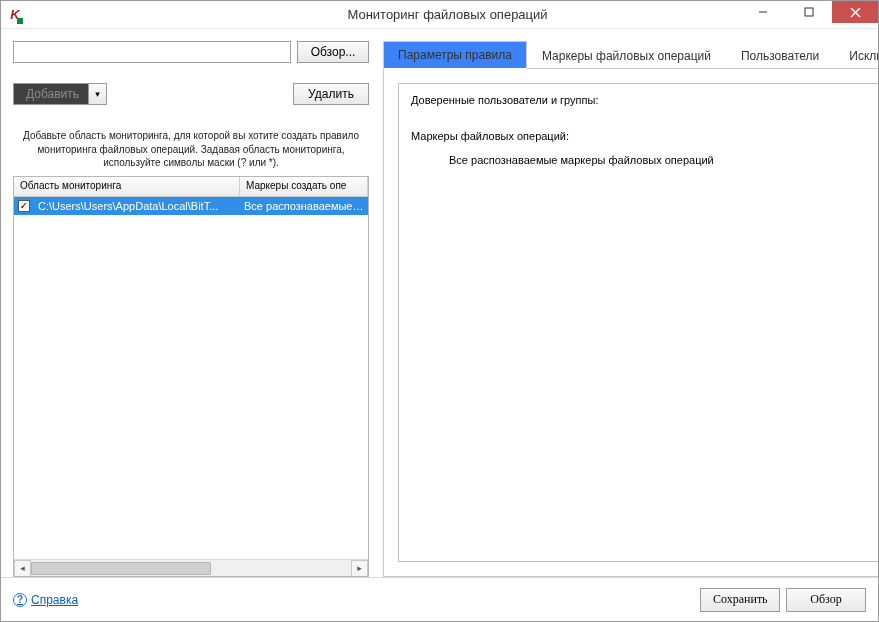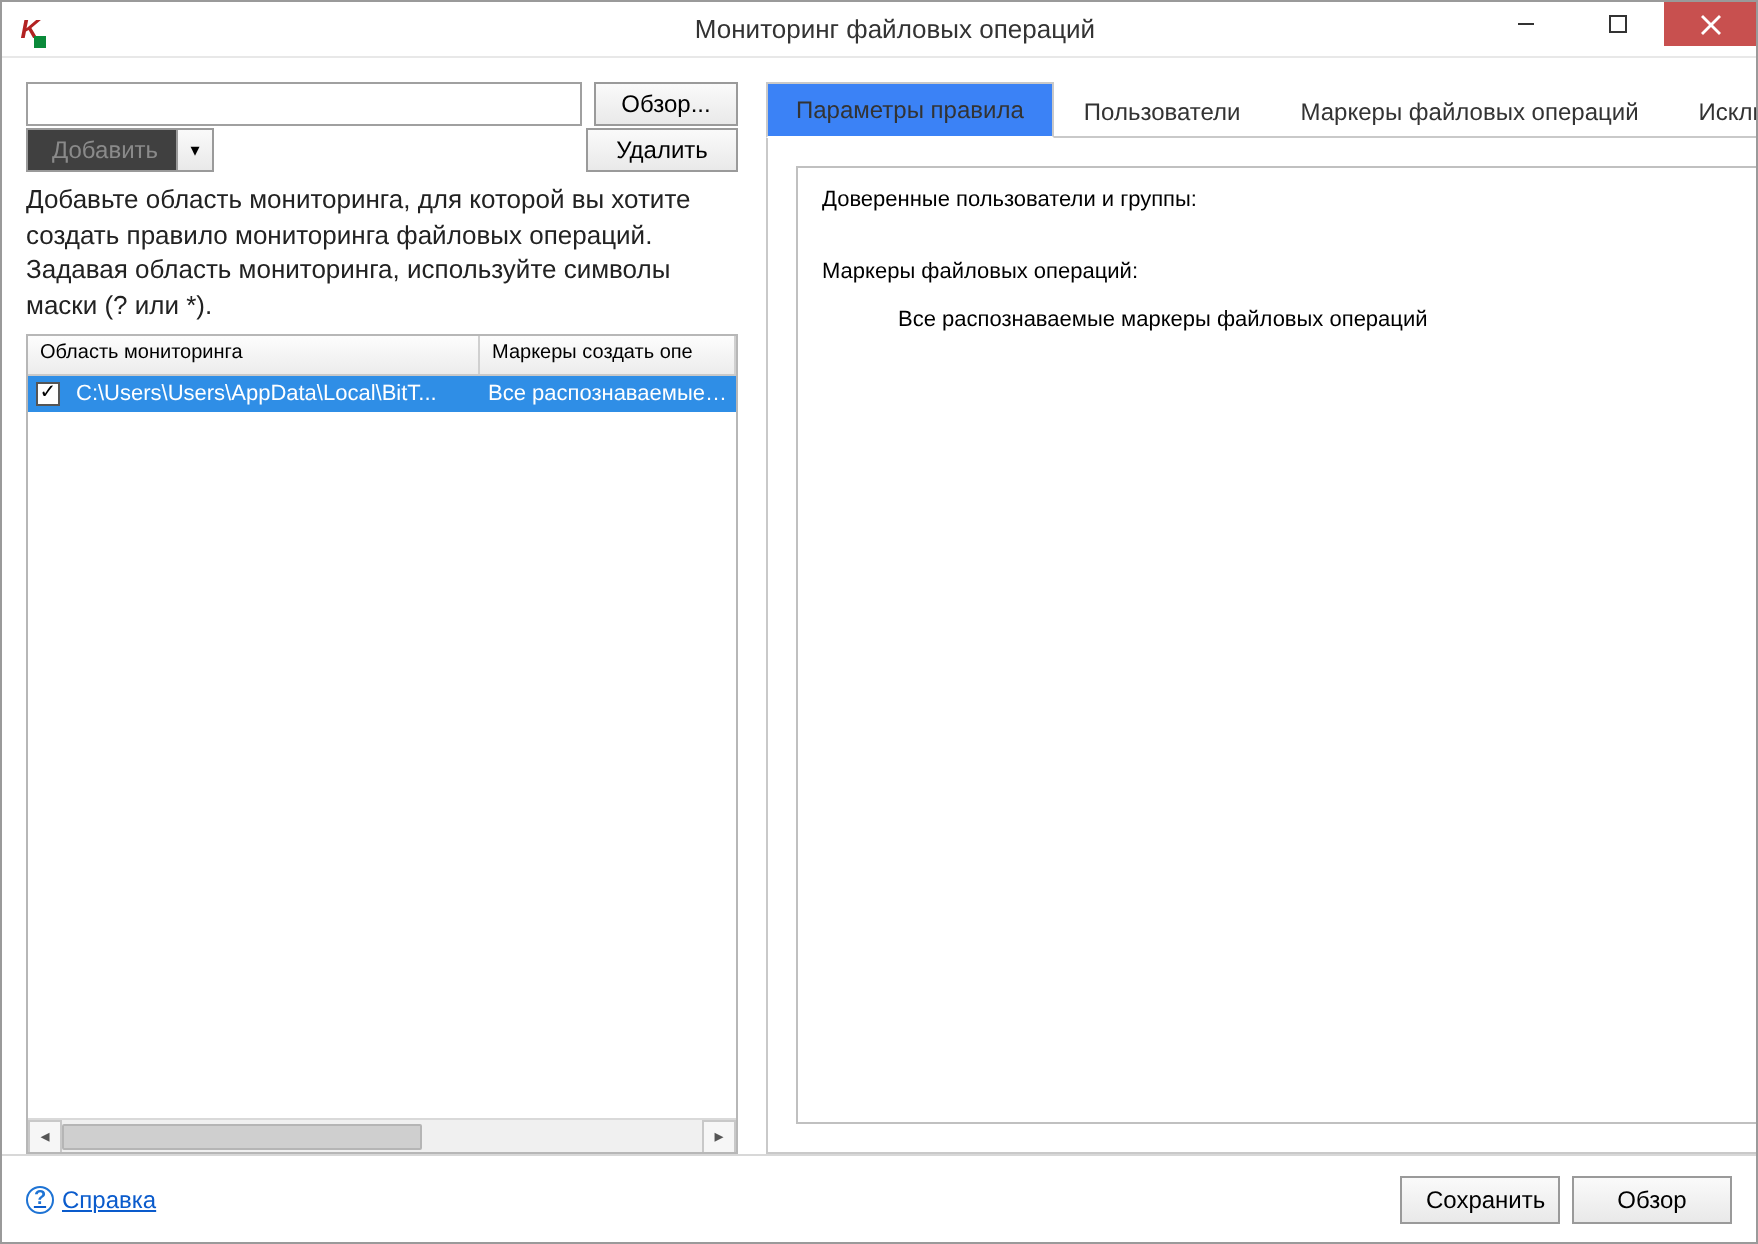--- a/index.html
+++ b/index.html
@@ -14,32 +14,32 @@
   .titlebar .title { position:absolute; left:0; right:0; text-align:center; font-size:13px; color:#333; pointer-events:none;padding-left:16px; }
   .win-controls { position:absolute; right:0; top:0; display:flex; height:22px; }
   .win-btn { width:46px; height:22px; display:flex; align-items:center; justify-content:center; color:#333; font-size:11px; }
   .win-btn.close { background:#c8504f; color:#fff; width:46px; }
   .win-btn.min, .win-btn.max { background:#fff; }
 
   .content { flex:1; display:flex; padding:12px 12px 0 12px; gap:14px; overflow:hidden; }
 
   
   .left { width:356px; display:flex; flex-direction:column; }
-  .row { display:flex; gap:6px; margin-bottom:1px; align-items:center; }
+  .row { display:flex; gap:6px; margin-bottom:20px; align-items:center; }
   .path-input { flex:1; height:22px; border:1px solid #a0a0a0; padding:0 4px; background:#fff; }
   .btn { height:22px; border:1px solid #9a9a9a; background:linear-gradient(#fafafa,#e9e9e9); padding:0 12px; font-size:12px; cursor:pointer; }
   .btn.browse { width:72px; }
   .btn.delete { width:76px; }
   .btn.add { width:76px; color:#8a8a8a; background:#404040; cursor:default; }
   .dd-btn { width:18px; height:22px; border:1px solid #9a9a9a; border-left:none; background:linear-gradient(#fafafa,#e9e9e9); display:flex; align-items:center; justify-content:center; font-size:9px; cursor:pointer; }
 
   .add-group { display:flex; }
   .spacer { flex:1; }
 
-  .help-text { font-size:13px; color:#222; line-height:1.35; margin:4px 0 6px 0; }
+  .help-text { font-size:10px; color:#222; line-height:1.35; margin:4px 0 6px 0;text-align:center; }
 
   .table { border:1px solid #b7b7b7; flex:1; display:flex; flex-direction:column; overflow:hidden; background:#fff; }
   .thead { display:flex; background:linear-gradient(#fdfdfd,#ececec); border-bottom:1px solid #c9c9c9; height:20px; }
   .th { font-size:10px; padding:3px 6px; border-right:1px solid #d0d0d0; white-space:nowrap; overflow:hidden; text-overflow:ellipsis; }
   .th.c1 { width:226px; }
   .th.c2 { flex:1; }
   .tbody { flex:1; overflow:hidden; position:relative; }
   .trow { display:flex; height:18px; align-items:center; font-size:11px; }
   .trow.selected { background:#2f8ee6; color:#fff; }
   .td { padding:0 4px; white-space:nowrap; overflow:hidden; text-overflow:ellipsis; }
@@ -63,21 +63,21 @@
   .details { flex:1; border:1px solid #c9c9c9; border-top:none; margin-top:0; position:relative; background:#fff; display:flex; }
   .details-inner { flex:1; border:1px solid #c0c0c0; margin:14px; position:relative; padding:10px 12px; font-size:11px; overflow:hidden; }
   .details-inner .section-label { margin-bottom:12px; }
   .details-inner .ind { padding-left:38px; }
 
   
   .footer { height:44px; border-top:1px solid #d8d8d8; display:flex; align-items:center; padding:0 12px; }
   .help-link { color:#0a5bcc; text-decoration:underline; cursor:pointer; font-size:12px; display:flex; align-items:center; gap:4px; }
   .help-ico { width:14px; height:14px; border-radius:50%; border:1.5px solid #1e73d4; color:#1e73d4; display:flex; align-items:center; justify-content:center; font-size:10px; font-weight:bold; }
   .footer .spacer { flex:1; }
-  .footer .btn { width:80px; height:24px; }
+  .footer .btn { width:80px; height:24px;font-family:Liberation Serif, serif; }
 
   
   .k-icon { font-weight:bold; font-style:italic; color:#b22222; font-size:13px; position:relative; }
   .k-icon::after { content:""; position:absolute; right:-3px; bottom:-2px; width:6px; height:6px; background:#0a8a3a; }
 </style>
 </head>
 <body>
 
 <div class="window">
 
@@ -146,22 +146,22 @@
               <div class="hthumb"></div>
             </div>
           <div class="hsbtn">▸</div>
         </div>
       </div>
     </div>
 
     <div class="right">
       <div class="tabs">
         <div class="tab active">Параметры правила</div>
+        <div class="tab">Маркеры файловых операций</div>
         <div class="tab">Пользователи</div>
-        <div class="tab">Маркеры файловых операций</div>
         <div class="tab cut">Исключени</div>
       </div>
       <div class="details">
         <div class="details-inner">
           <div class="section-label">Доверенные пользователи и группы:</div>
           <br>
           <div class="section-label">Маркеры файловых операций:</div>
           <div class="ind">Все распознаваемые маркеры файловых операций</div>
 
           

